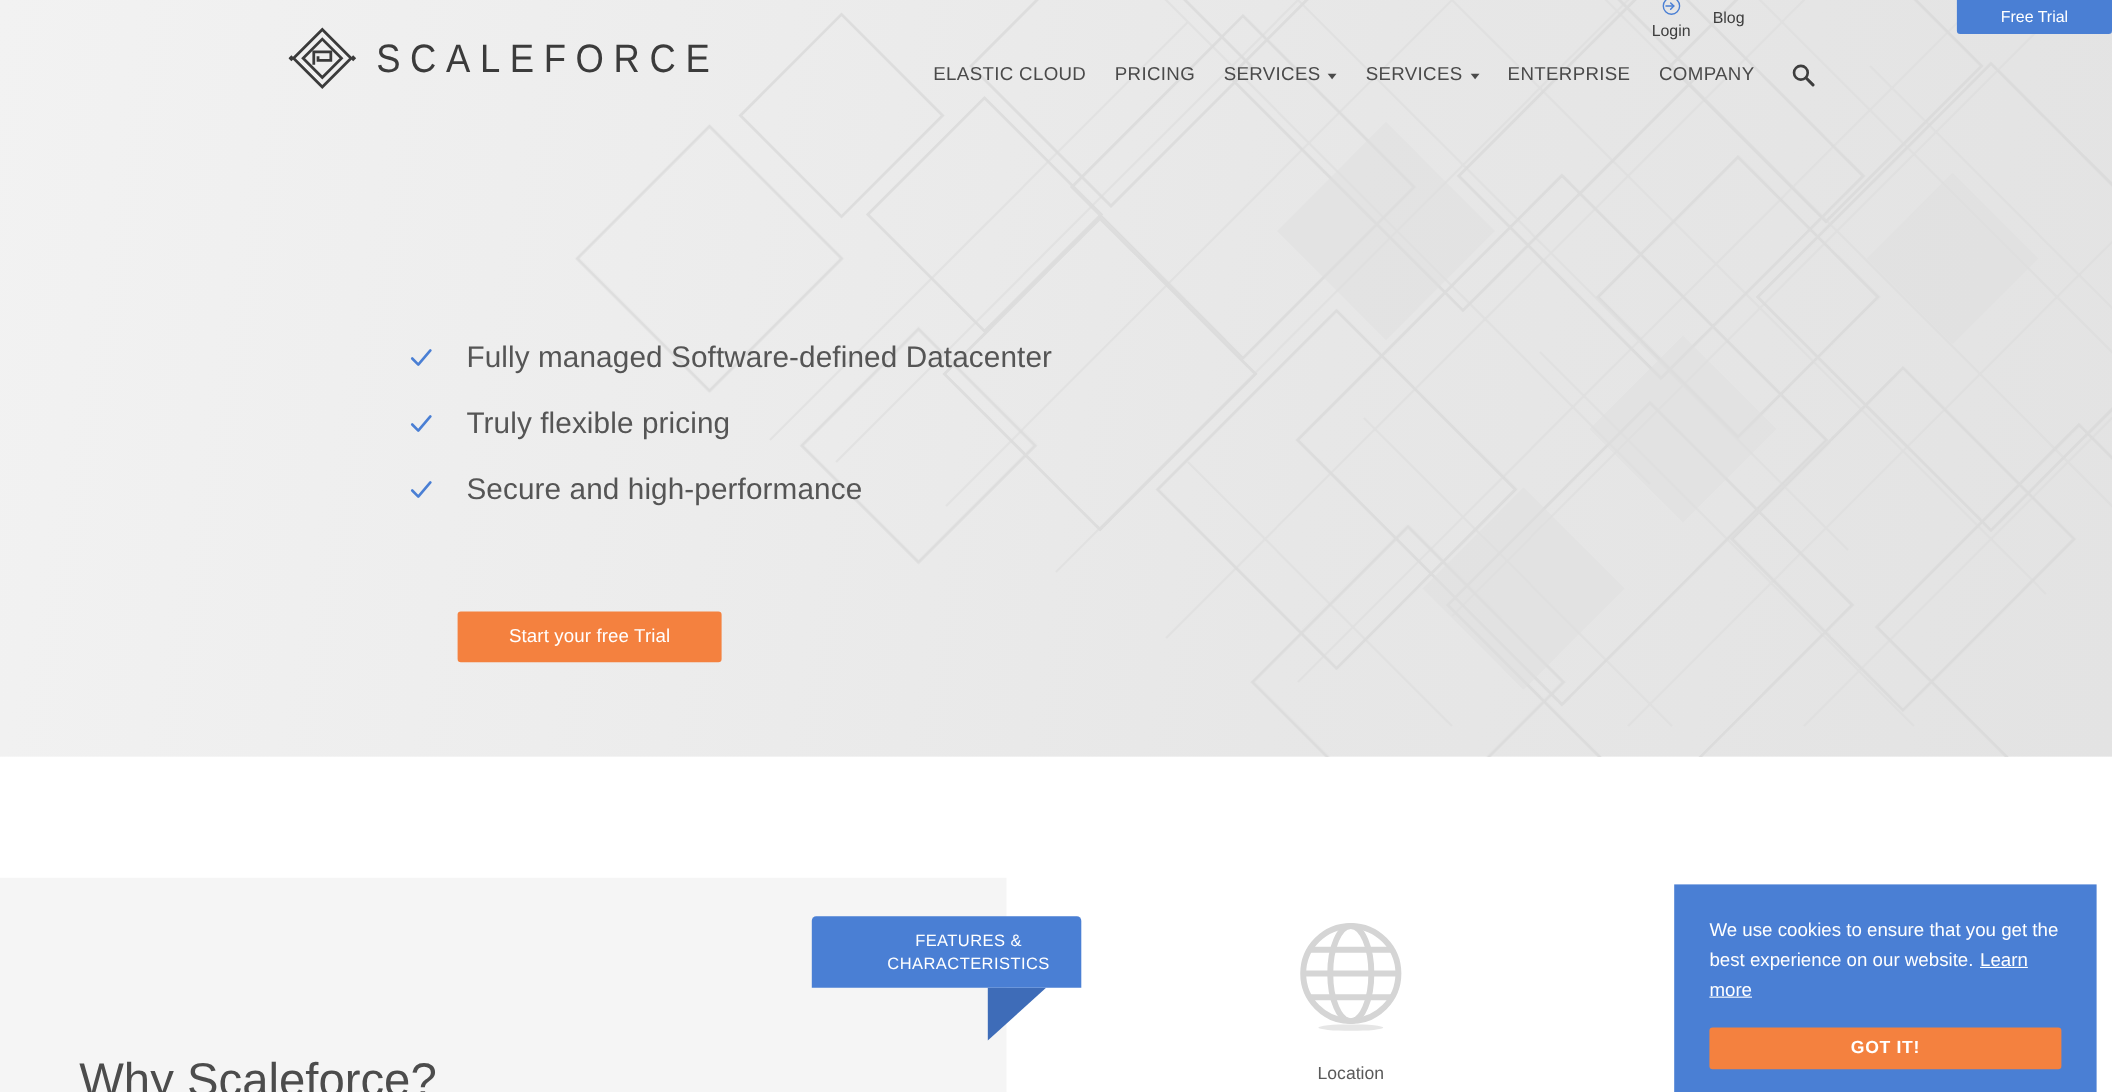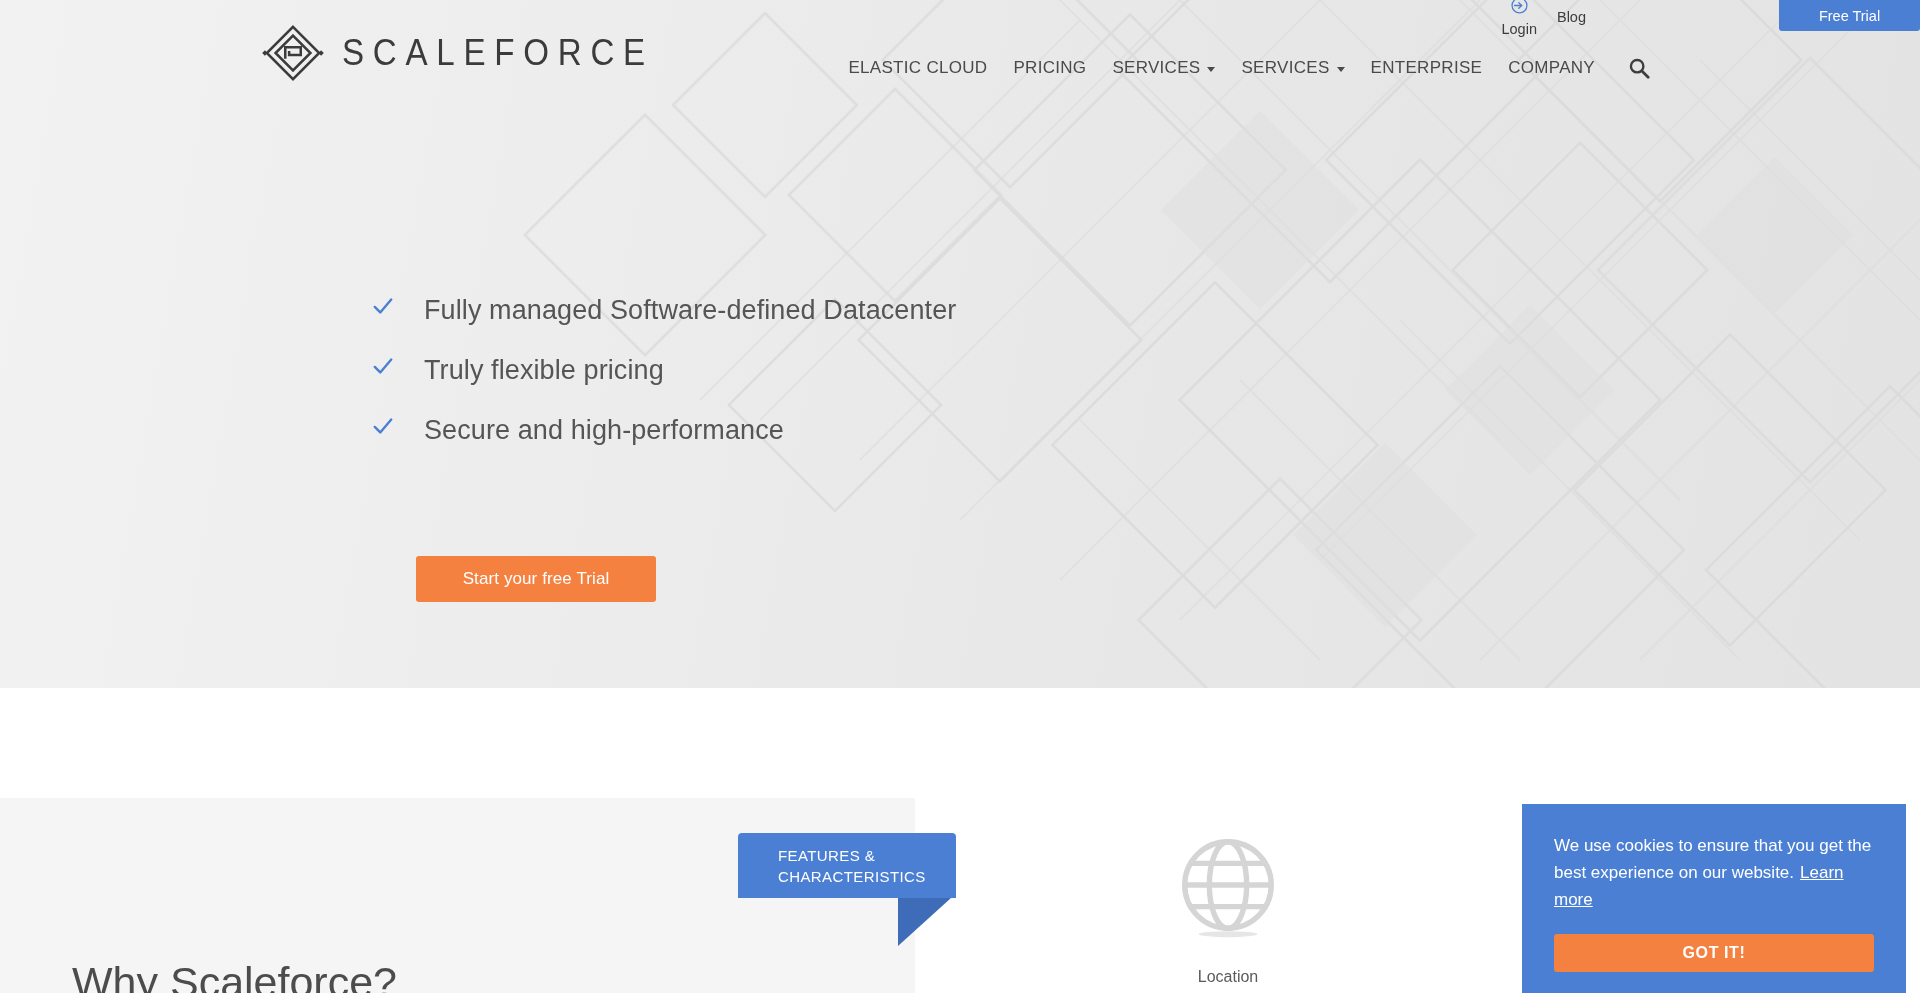--- a/index.html
+++ b/index.html
@@ -153,20 +153,21 @@
 
   
   .hero-list {
     position: absolute;
     left: 372px;
     top: 295px;
     z-index: 5;
   }
   .hero-li {
     display: flex;
+    align-items: center;
     height: 60px;
     gap: 0;
   }
   .check-icon {
     width: 22px;
     height: 22px;
     flex: 0 0 22px;
     display: block;
     margin-right: 30px;
   }
@@ -228,34 +229,35 @@
     font-weight: 300;
     color: #4c4c4c;
     white-space: nowrap;
     font-family: "Liberation Sans", sans-serif;
   }
 
   .tag-badge {
     position: absolute;
     left: 738px;
     top: 35px;
-    width: 218px;
+    width: 245px;
     height: 65px;
     background: #4a7fd4;
     color: #ffffff;
     border-radius: 4px 4px 0 0;
     display: flex;
     flex-direction: column;
     justify-content: center;
     padding-left: 40px;
     font-size: 15px;
     line-height: 21px;
     letter-spacing: 0.4px;
     z-index: 4;
     cursor: pointer;
+    align-items: center;
   }
   .tag-tail {
     position: absolute;
     left: 898px;
     top: 100px;
     width: 0; height: 0;
     border-left: 53px solid #3e6cb8;
     border-bottom: 48px solid transparent;
     z-index: 3;
   }

